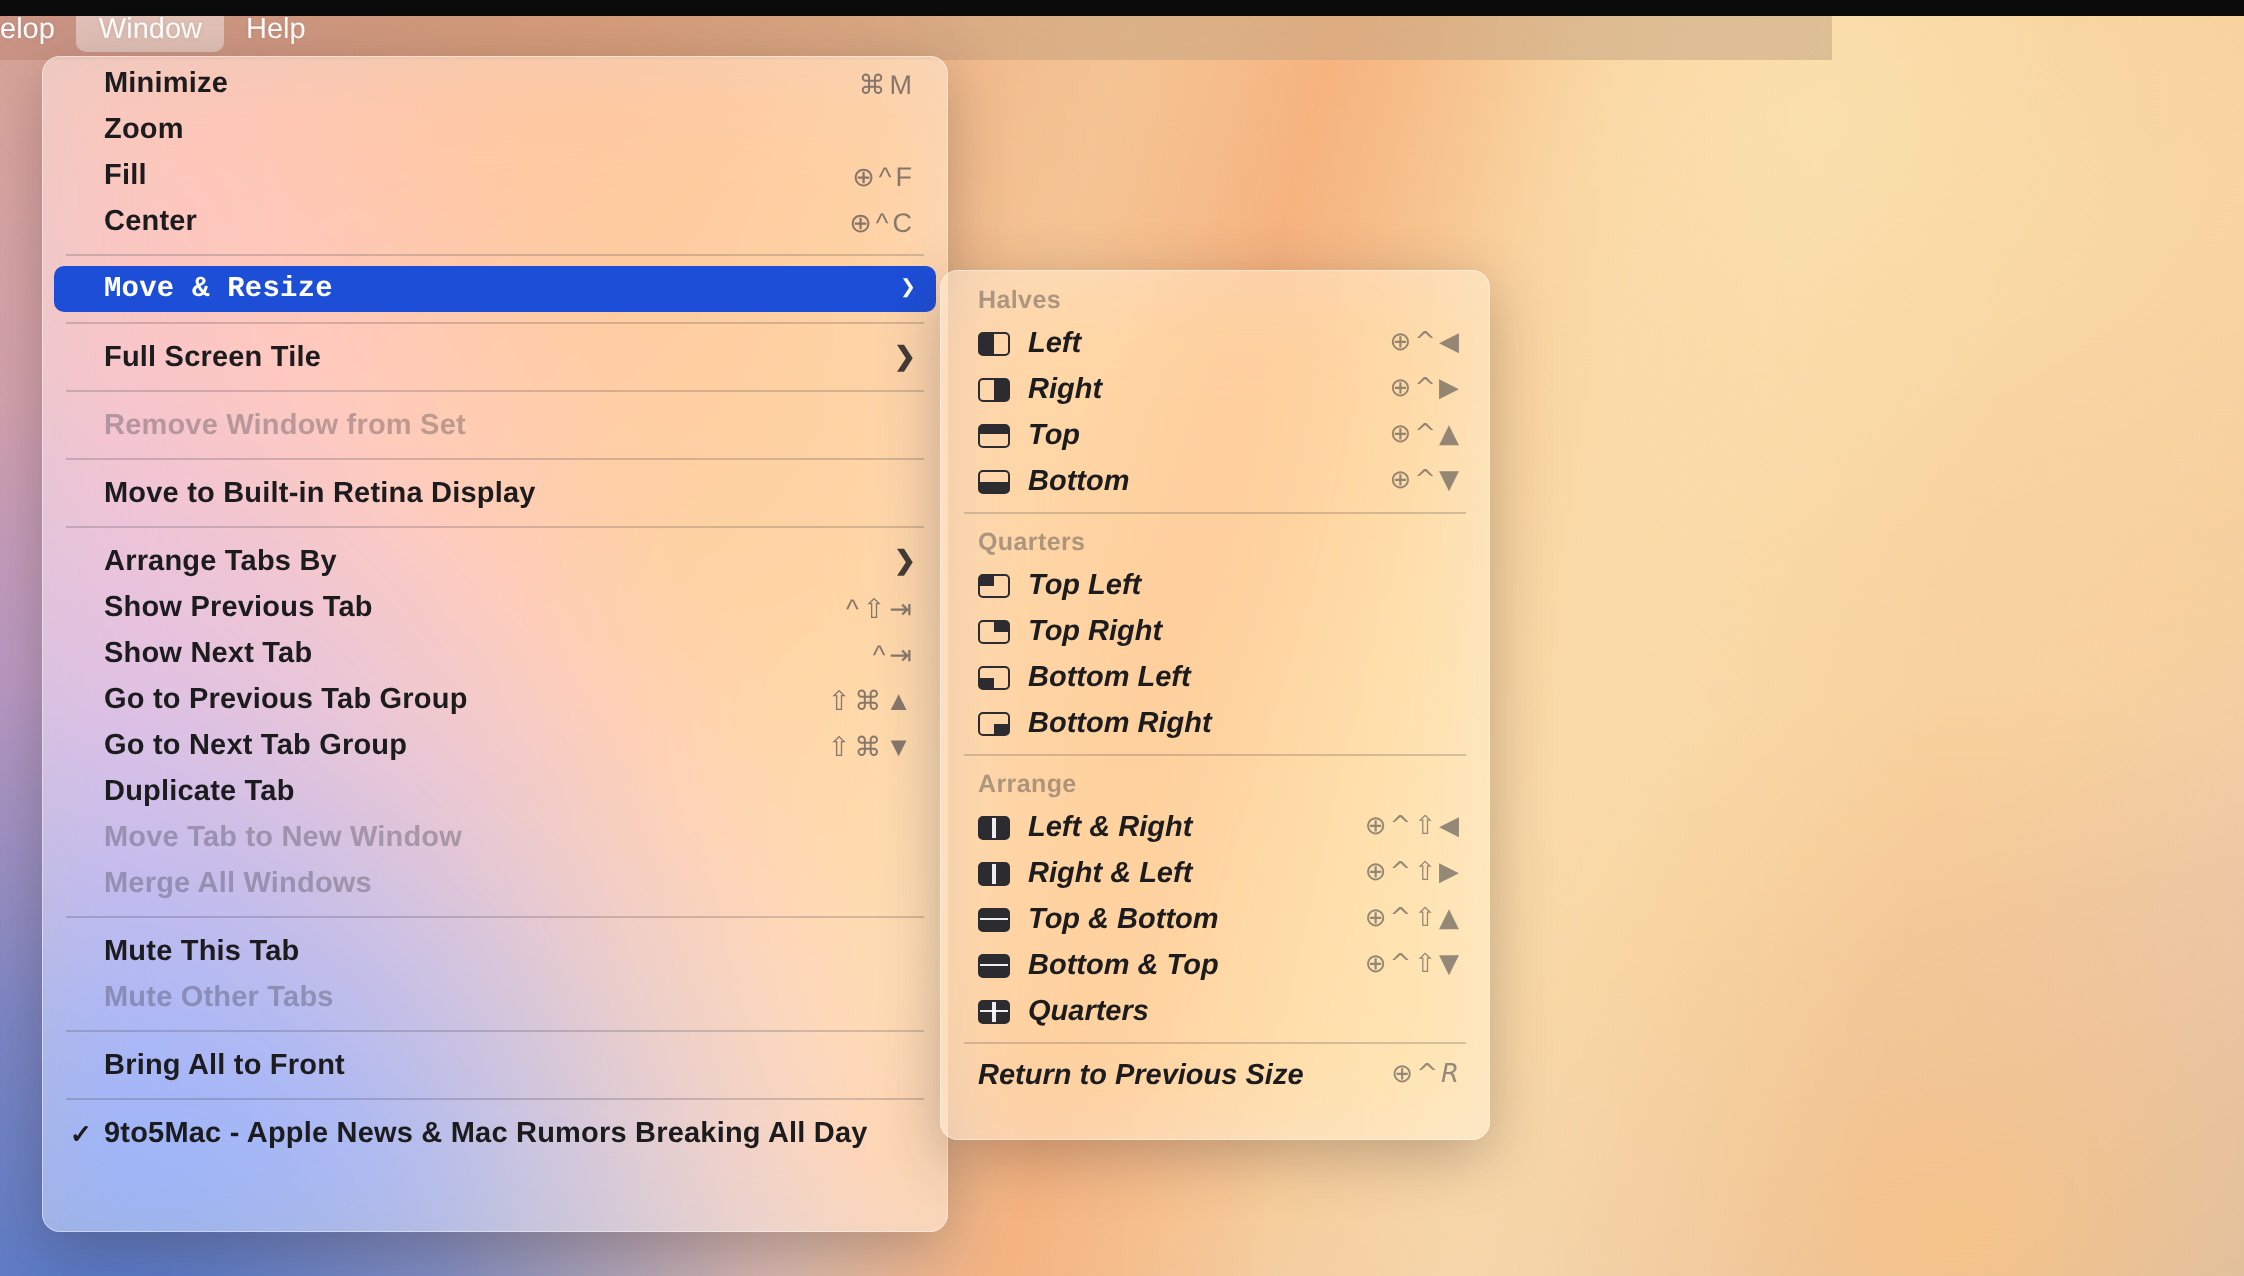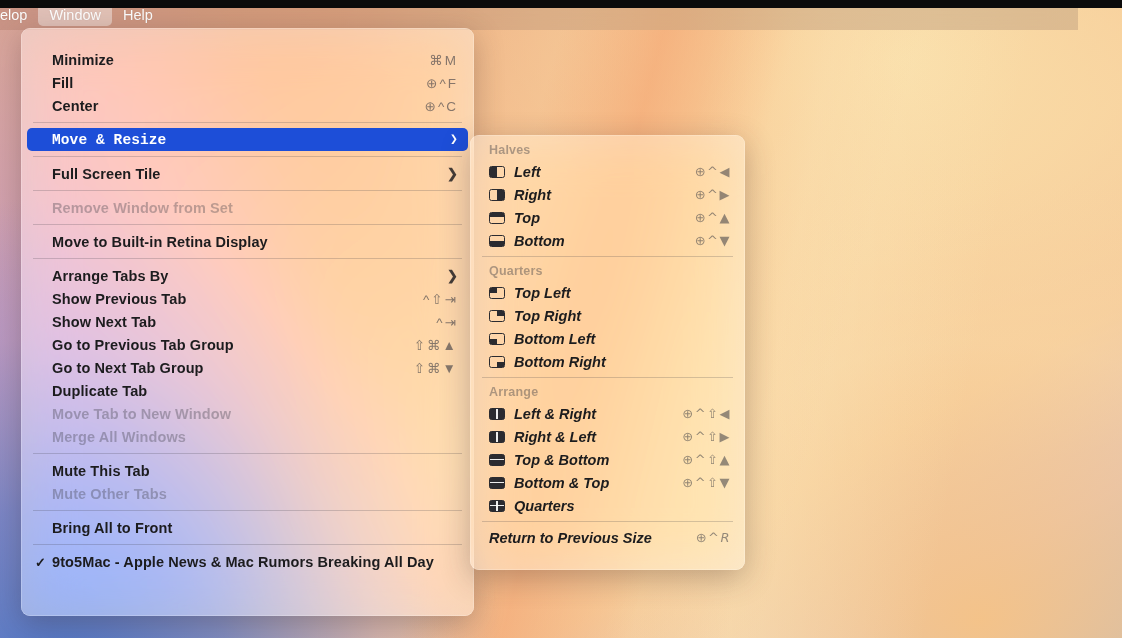--- a/index.html
+++ b/index.html
@@ -30,21 +30,21 @@
     content:"";
     position:absolute; inset:0;
     background:
       linear-gradient(105deg, rgba(244,156,104,0) 44%, rgba(244,158,106,.55) 52%, rgba(250,198,140,.25) 62%, rgba(252,226,176,0) 72%),
       linear-gradient(100deg, rgba(250,226,176,0) 58%, rgba(251,229,183,.55) 68%, rgba(251,229,183,0) 84%);
   }
 
   
   #menubar {
     position: absolute; left: 0; top: 0;
-    width: 1078px; height: 30px;
+    width: 916px; height: 30px;
     display: flex; align-items: center;
     padding-left: 0;
     background: linear-gradient(90deg, rgba(190,135,120,.55) 0%, rgba(196,146,120,.55) 30%, rgba(200,164,128,.55) 60%, rgba(198,166,132,.55) 100%);
     backdrop-filter: blur(14px);
     z-index: 20;
   }
   #menubar-black-top {
     position: absolute; left:0; top:0; width:1122px; height:8px;
     background:#0b0b0b; z-index: 21;
   }
@@ -73,21 +73,21 @@
     box-shadow: 0 8px 30px rgba(60,40,40,.30), 0 0 0 .5px rgba(255,255,255,.42) inset;
     overflow: hidden;
     font-size: 14.5px;
     color: #1c1c1e;
     z-index: 30;
   }
 
   #window-menu {
     left: 21px; top: 28px;
     width: 453px; height: 588px;
-    padding: 20px 0 0 0;
+    padding: 2px 0 0 0;
     text-align: center;
   }
 
   #resize-submenu {
     left: 470px; top: 135px;
     width: 275px; height: 435px;
     padding: 5px 0 5px 0;
     z-index: 40;
   }
 
@@ -227,20 +227,25 @@
   </div>
 
   <div id="window-menu" class="menu">
 
     <div class="mi">
       <span class="lbl">Minimize</span>
       <span class="spacer"></span>
       <span class="sc sc-glyph">⌘M</span>
     </div>
 
+    <div class="mi">
+      <span class="lbl">Zoom</span>
+      <span class="spacer"></span>
+      <span class="sc sc-glyph"></span>
+    </div>
 
     <div class="mi">
       <span class="lbl">Fill</span>
       <span class="spacer"></span>
       <span class="sc sc-glyph">⊕^F</span>
     </div>
 
     <div class="mi">
       <span class="lbl">Center</span>
       <span class="spacer"></span>

